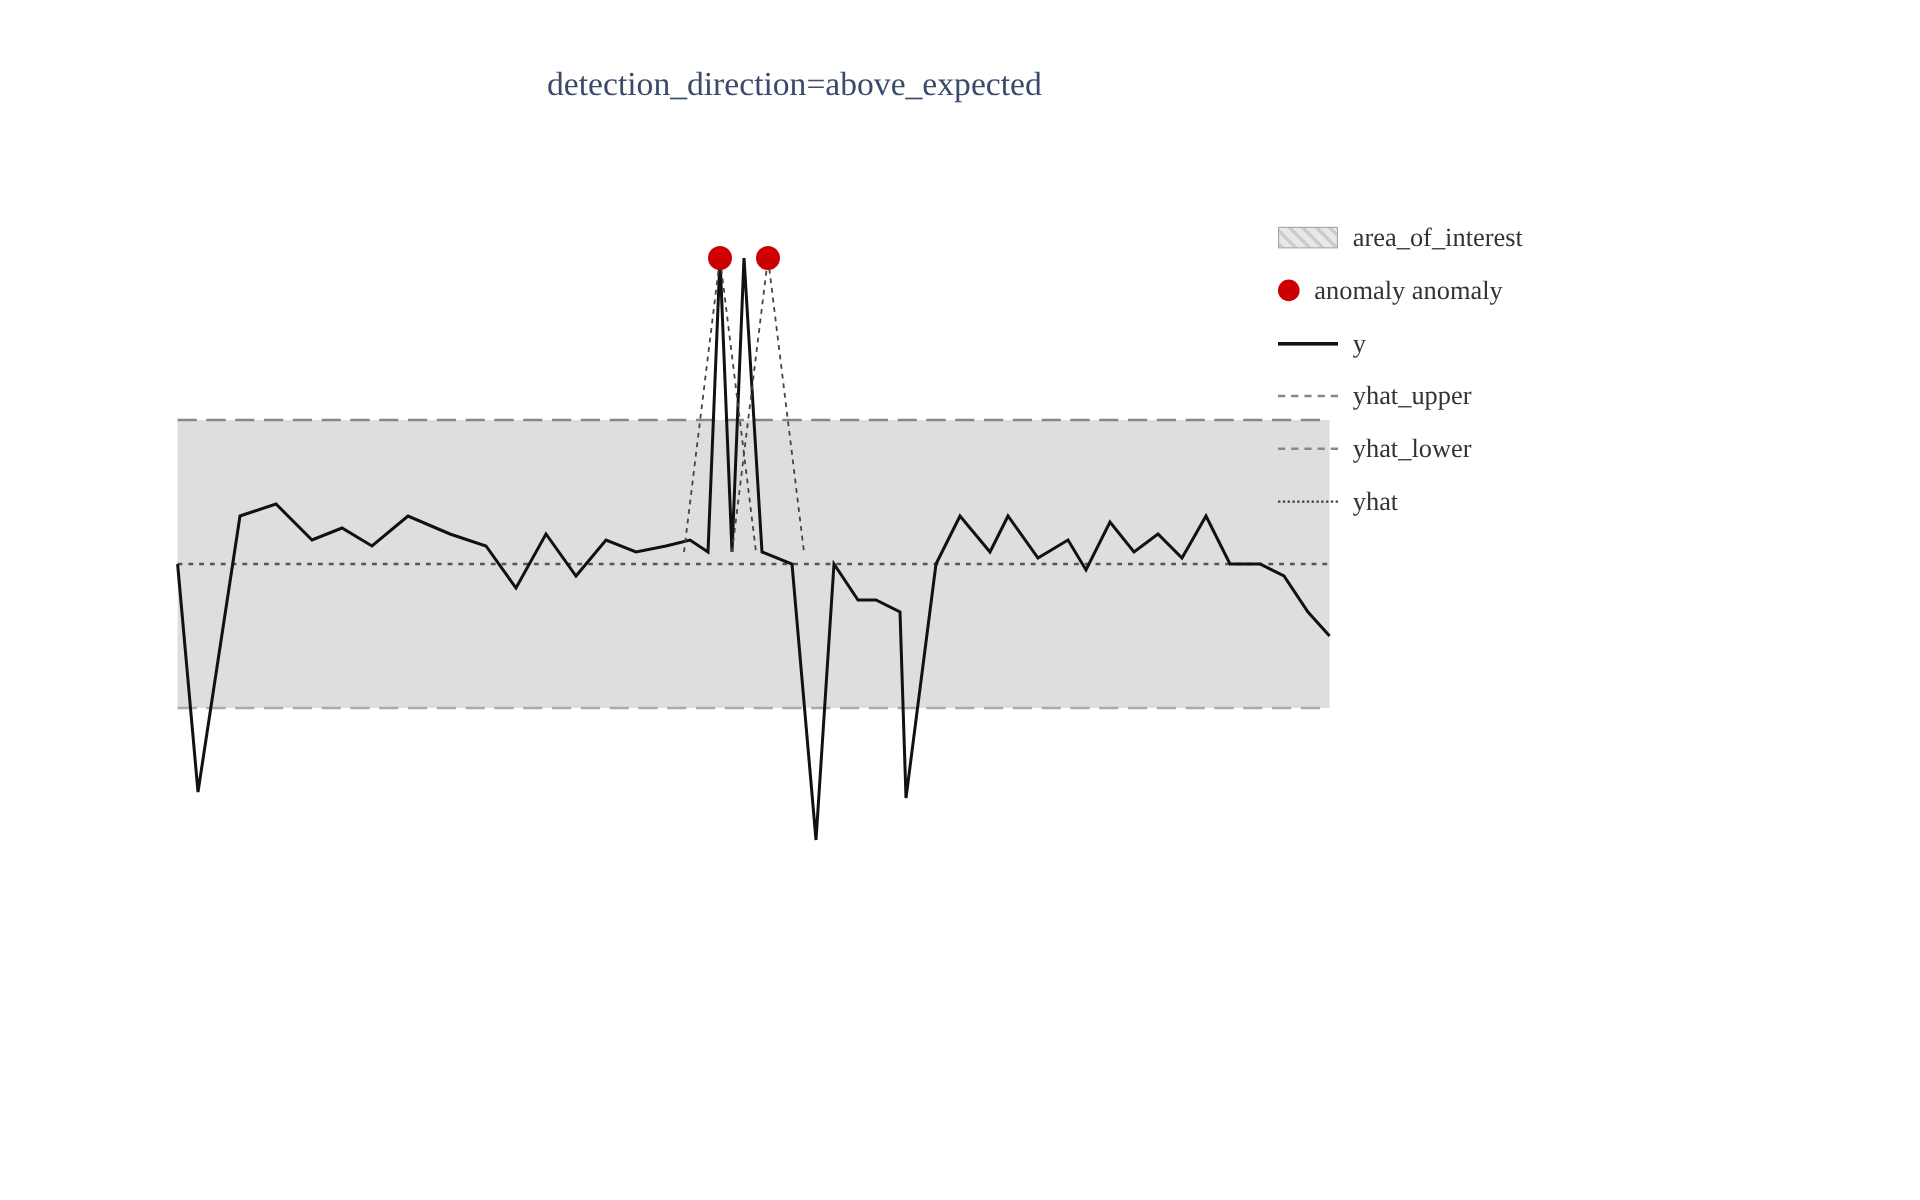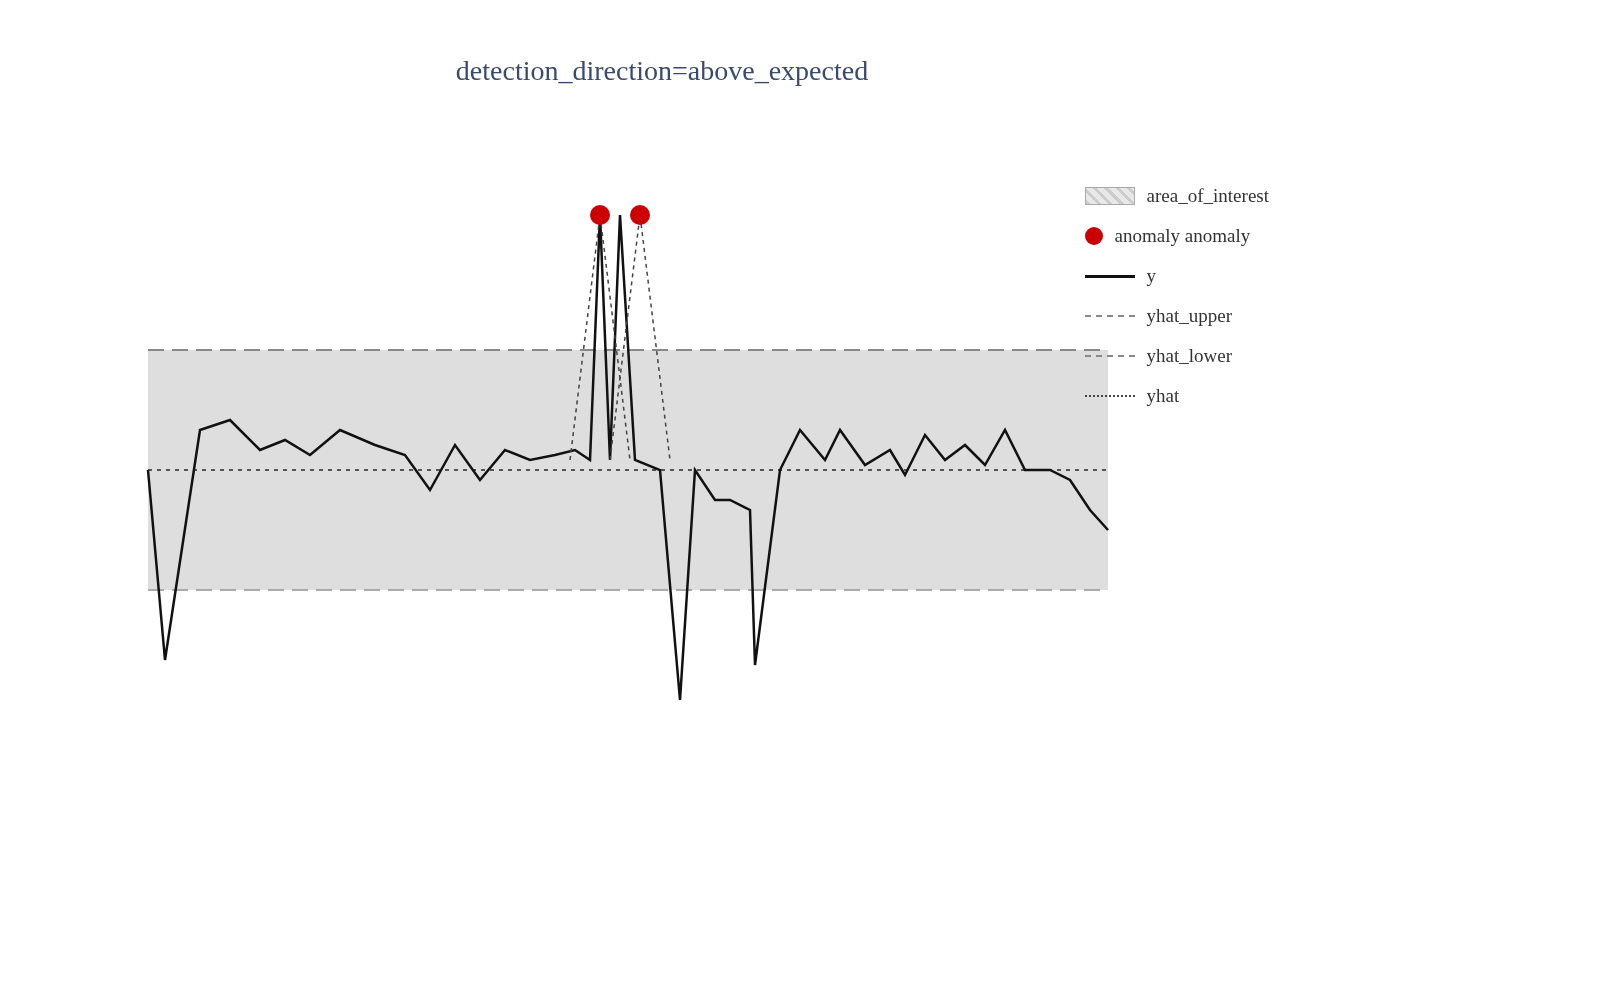--- a/index.html
+++ b/index.html
@@ -34,21 +34,21 @@
       display: flex;
       flex-direction: column;
       gap: 18px;
     }
     .legend-item {
       display: flex;
       align-items: center;
       gap: 12px;
     }
     .legend-label {
-      font-size: 19px;
+      font-size: 22px;
       color: #333;
       font-family: 'Georgia', serif;
     }
     .legend-area-box {
       width: 50px;
       height: 18px;
       background: #cccccc;
       border: 1px solid #aaa;
       
       background: repeating-linear-gradient(

